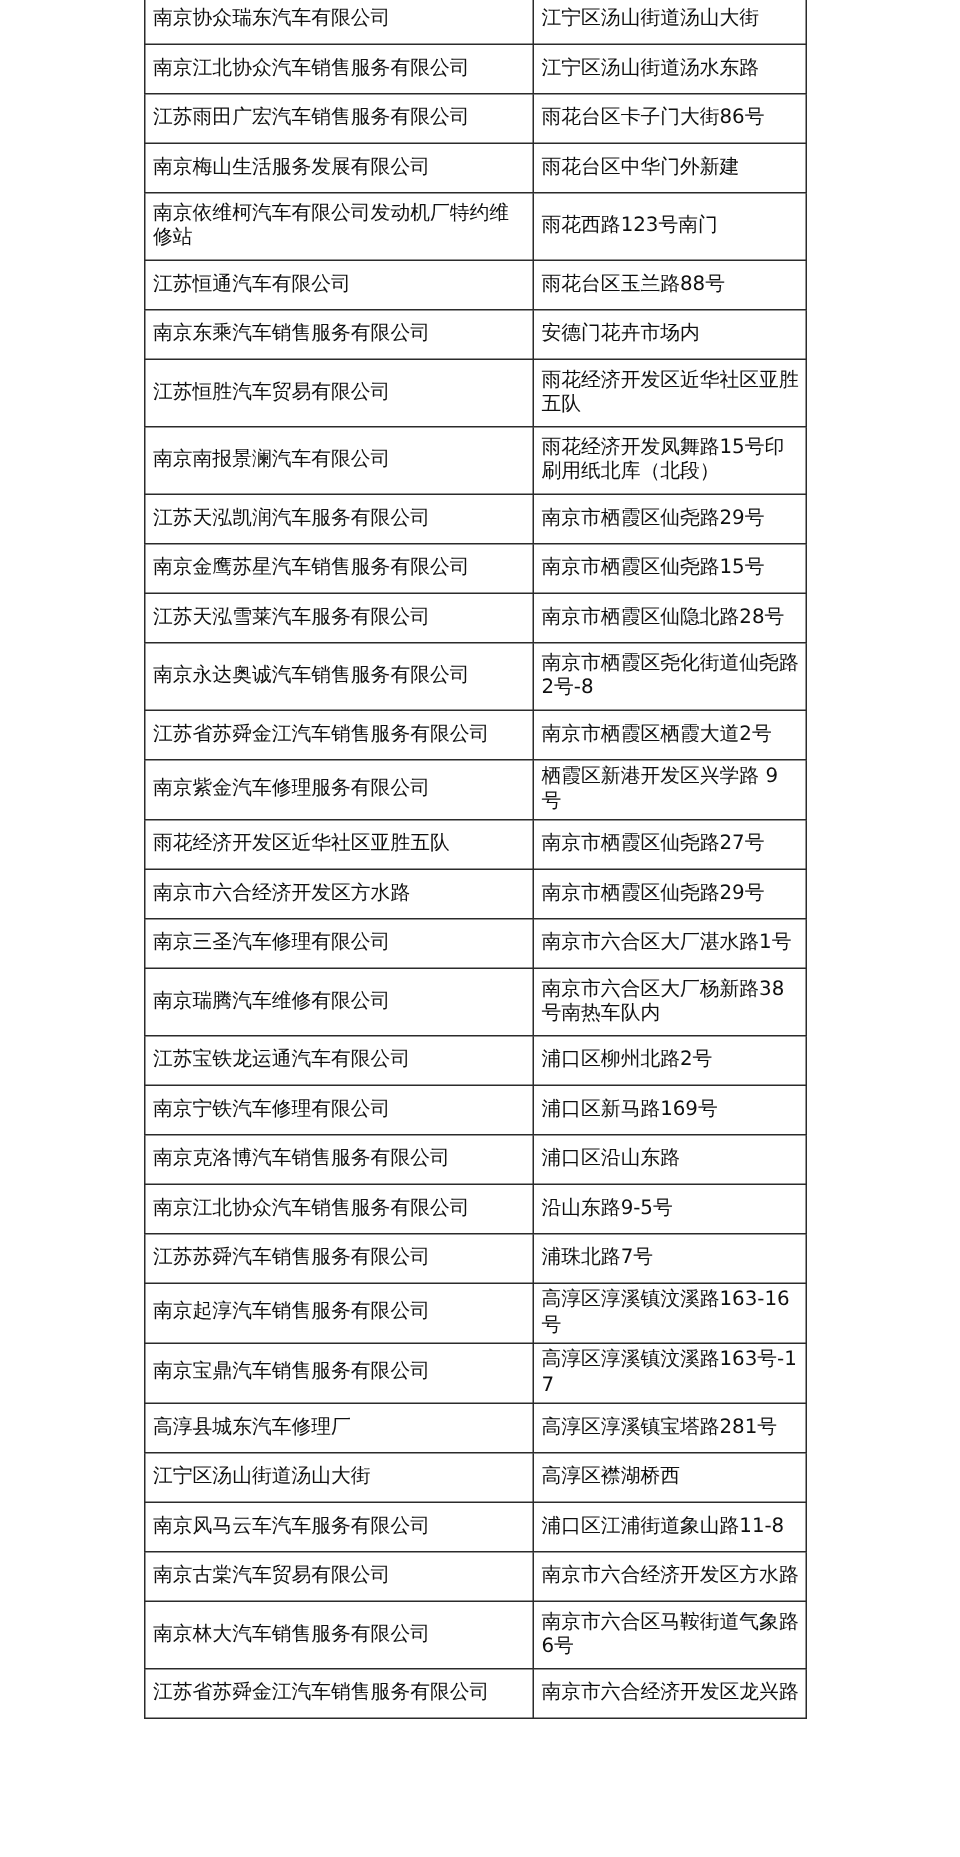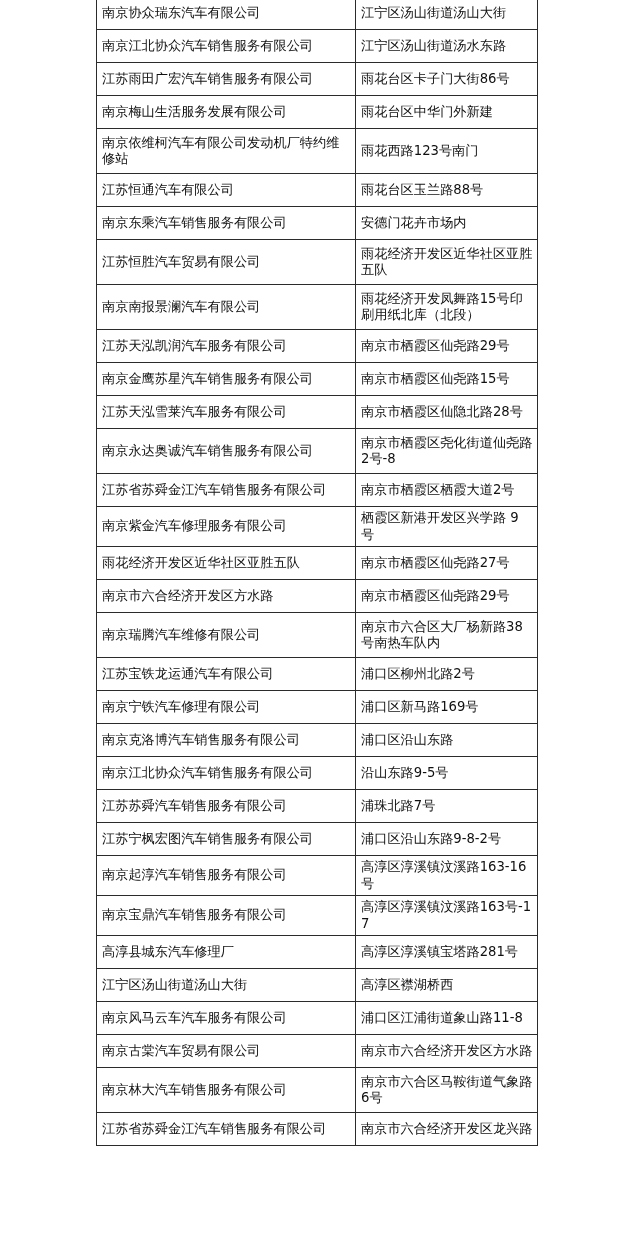--- a/index.html
+++ b/index.html
@@ -115,20 +115,24 @@
           <td class="cell-addr">栖霞区新港开发区兴学路 9 号</td>
         </tr>
         <tr class="r1">
           <td class="cell-name">雨花经济开发区近华社区亚胜五队</td>
           <td class="cell-addr">南京市栖霞区仙尧路27号</td>
         </tr>
         <tr class="r1">
           <td class="cell-name">南京市六合经济开发区方水路</td>
           <td class="cell-addr">南京市栖霞区仙尧路29号</td>
         </tr>
+        <tr class="r1">
+          <td class="cell-name">南京三圣汽车修理有限公司</td>
+          <td class="cell-addr">南京市六合区大厂湛水路1号</td>
+        </tr>
         <tr class="r2">
           <td class="cell-name">南京瑞腾汽车维修有限公司</td>
           <td class="cell-addr">南京市六合区大厂杨新路38号南热车队内</td>
         </tr>
         <tr class="r1">
           <td class="cell-name">江苏宝铁龙运通汽车有限公司</td>
           <td class="cell-addr">浦口区柳州北路2号</td>
         </tr>
         <tr class="r1">
           <td class="cell-name">南京宁铁汽车修理有限公司</td>
@@ -138,24 +142,20 @@
           <td class="cell-name">南京克洛博汽车销售服务有限公司</td>
           <td class="cell-addr">浦口区沿山东路</td>
         </tr>
         <tr class="r1">
           <td class="cell-name">南京江北协众汽车销售服务有限公司</td>
           <td class="cell-addr">沿山东路9-5号</td>
         </tr>
         <tr class="r1">
           <td class="cell-name">江苏苏舜汽车销售服务有限公司</td>
           <td class="cell-addr">浦珠北路7号</td>
-        </tr>
-        <tr class="r1">
-          <td class="cell-name">江苏宁枫宏图汽车销售服务有限公司</td>
-          <td class="cell-addr">浦口区沿山东路9-8-2号</td>
         </tr>
         <tr class="r1">
           <td class="cell-name">南京起淳汽车销售服务有限公司</td>
           <td class="cell-addr">高淳区淳溪镇汶溪路163-16号</td>
         </tr>
         <tr class="r1">
           <td class="cell-name">南京宝鼎汽车销售服务有限公司</td>
           <td class="cell-addr">高淳区淳溪镇汶溪路163号-17</td>
         </tr>
         <tr class="r1">

